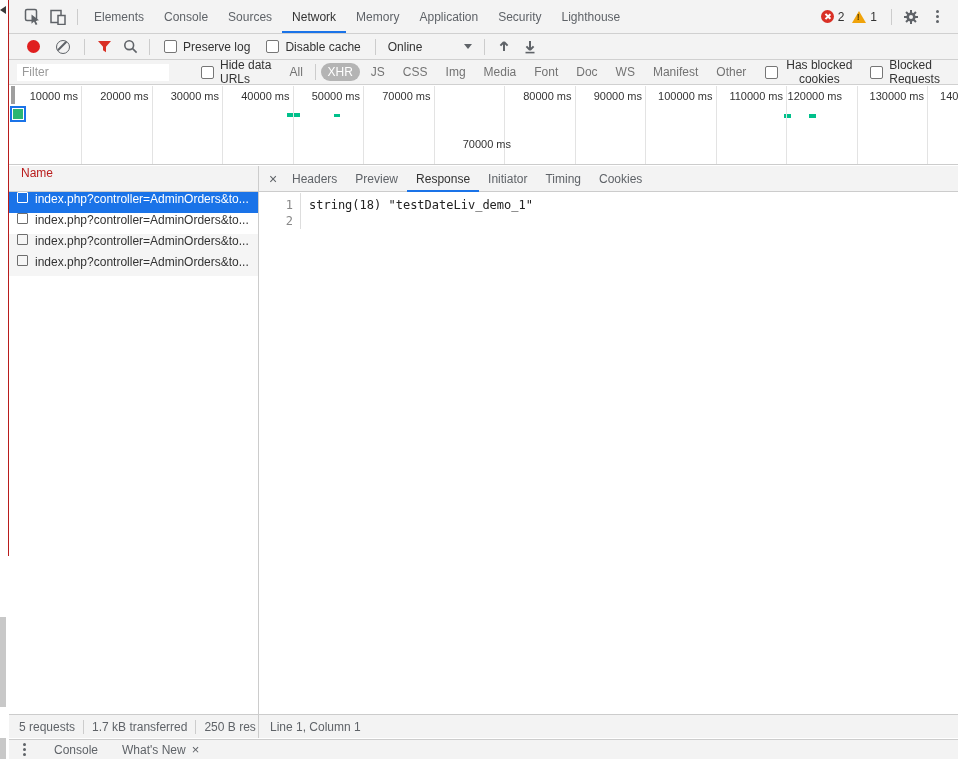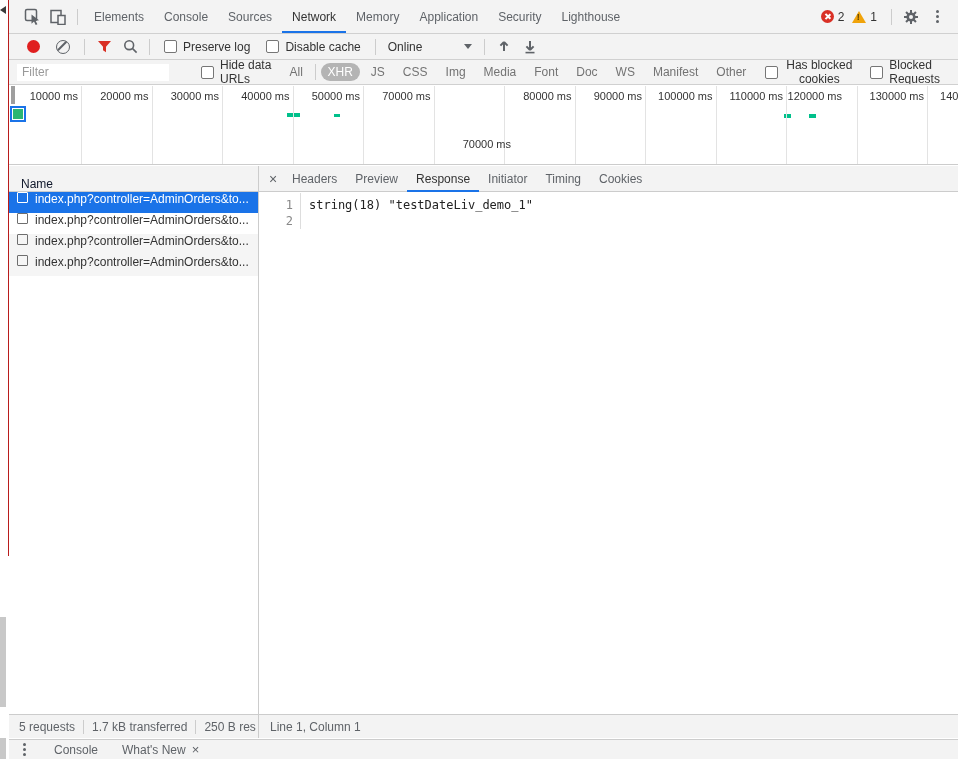--- a/index.html
+++ b/index.html
@@ -59,21 +59,21 @@
   .gridline { position:absolute; top:0; bottom:0; width:1px; background:#e3e3e3; }
   .tl-label { position:absolute; top:4px; width:58px; text-align:right; font-size:11px; color:#333; white-space:nowrap; }
   .ov-graybar { position:absolute; left:2px; top:0; width:4px; height:18px; background:#9e9e9e; }
   .ov-selected { position:absolute; left:1px; top:20px; width:16px; height:16px; border:2px solid #1a73e8; background:#fff; padding:1px; }
   .ov-selected i { display:block; width:100%; height:100%; background:#2bb673; }
   .ov-dash { position:absolute; height:4px; background:#00c08b; }
 
   
   .main { position:absolute; left:0; top:166px; width:100%; height:548px; }
   .left-pane { position:absolute; left:0; top:0; width:250px; height:100%; border-right:1px solid #ccc; background:#fff; }
-  .name-header { height:26px; border-bottom:1px solid #ccc; display:flex; align-items:flex-end; padding-left:12px; color:#0f172a; background:#f3f3f3; }
+  .name-header { height:26px; border-bottom:1px solid #ccc; display:flex; align-items:flex-start; padding-left:12px; color:#b91c1c; background:#f3f3f3; }
   .req-row { height:21px; display:flex; align-items:flex-start; padding-left:8px; background:#fff; white-space:nowrap; overflow:hidden; }
   .req-row.alt { background:#f5f5f5; }
   .req-row.selected { background:#1a73e8; color:#fff; }
   .req-icon { width:11px; height:11px; border:1.5px solid #6e6e6e; border-radius:1px; background:transparent; margin-right:7px; flex:0 0 auto; }
   .req-row.selected .req-icon { border-color:#fff; }
   .req-name { overflow:hidden; text-overflow:clip; white-space:nowrap; }
 
   .right-pane { position:absolute; left:250px; top:0; right:0; height:100%; background:#fff; }
   .detail-tabs { height:26px; background:#f3f3f3; border-bottom:1px solid #ccc; display:flex; align-items:center; padding-left:4px; }
   .close-x { width:20px; text-align:center; color:#5f6368; font-size:14px; }

